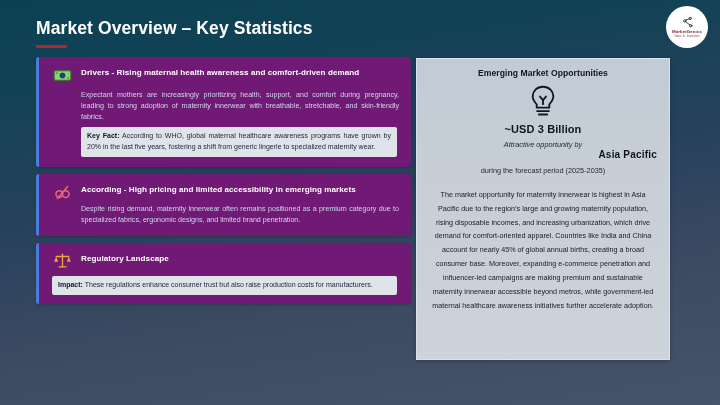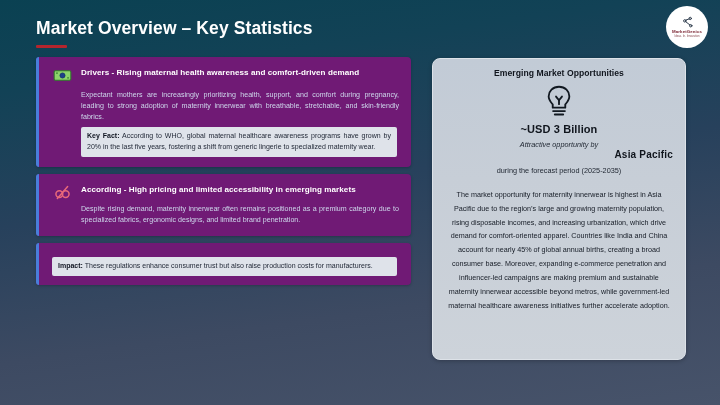--- a/index.html
+++ b/index.html
@@ -56,23 +56,23 @@
     font-size:7px;color:#232a38;line-height:1.5;text-align:justify;
   }
   .note b{font-weight:bold;color:#101521;}
   .card.c2 .card-body{margin-top:2px;}
   .card.c3 .card-body{margin-top:6px;margin-left:0;}
   .card.c3 .note{margin-left:0;}
   .card.c3{padding-bottom:9px;}
 
   
   .right-panel{
-    position:absolute;left:432px;top:58px;width:254px;height:302px;
+    position:absolute;left:416px;top:58px;width:254px;height:302px;
     background:linear-gradient(180deg,#c2cbd6 0%,#c7ced7 40%,#cdd3da 100%);
-    border-radius:8px;border:1px solid #dde2e8;
+    border-radius:0;border:1px solid #dde2e8;
     box-shadow:0 1px 4px rgba(0,0,0,.25);
     padding:9px 12px 8px 12px;box-sizing:border-box;
     text-align:center;
   }
   .rp-title{font-size:8.6px;font-weight:bold;color:#10151d;letter-spacing:.05px;}
   .rp-bulb{margin:7px auto 4px auto;width:30px;height:32px;}
   .rp-value{font-size:11px;font-weight:bold;color:#10151d;margin-top:6px;letter-spacing:.1px;}
   .rp-sub{font-size:7.3px;color:#1d242f;margin-top:5px;font-style:italic;}
   .rp-region{font-size:10px;font-weight:bold;color:#10151d;letter-spacing:.2px;text-align:right;}
   .rp-period{font-size:7.3px;color:#1d242f;margin-top:6px;}
@@ -128,20 +128,32 @@
             <circle cx="16" cy="14" r="4.3"></circle>
             <line x1="18.5" y1="4.5" x2="5.5" y2="19.5"></line>
           </svg>
         </div>
         <div class="card-title">According - High pricing and limited accessibility in emerging markets</div>
       </div>
       <div class="card-body">Despite rising demand, maternity innerwear often remains positioned as a premium category due to specialized fabrics, ergonomic designs, and limited brand penetration.</div>
     </div>
 
     <div class="card c3">
+      <div class="card-head">
+        <div class="card-ico">
+          <svg width="19" height="19" viewBox="0 0 24 24" fill="none" stroke="#eda53a" stroke-width="1.7" stroke-linecap="round">
+            <line x1="12" y1="4" x2="12" y2="20"></line>
+            <line x1="4" y1="7" x2="20" y2="7"></line>
+            <line x1="7.5" y1="20" x2="16.5" y2="20"></line>
+            <path d="M4 7 L1.5 13.5 h5 Z" fill="#eda53a" stroke="none"></path>
+            <path d="M20 7 L17.5 13.5 h5 Z" fill="#eda53a" stroke="none"></path>
+          </svg>
+        </div>
+        <div class="card-title">Regulatory Landscape</div>
+      </div>
       <div class="note"><b>Impact:</b><span> These regulations enhance consumer trust but also raise production costs for manufacturers.</span></div>
     </div>
 
   </div>
 
   <div class="right-panel">
     <div class="rp-title">Emerging Market Opportunities</div>
     <div class="rp-bulb">
       <svg width="30" height="32" viewBox="0 0 24 26" fill="none" stroke="#111820" stroke-width="1.5" stroke-linecap="round" stroke-linejoin="round">
         <path d="M12 1.4 C6.9 1.4 3.6 5.2 3.6 9.2 c0 3.1 1.9 5 3.3 6.6 v2.6 h10.2 v-2.6 c1.4-1.6 3.3-3.5 3.3-6.6 0-4-3.3-7.8-8.4-7.8 Z"></path>

